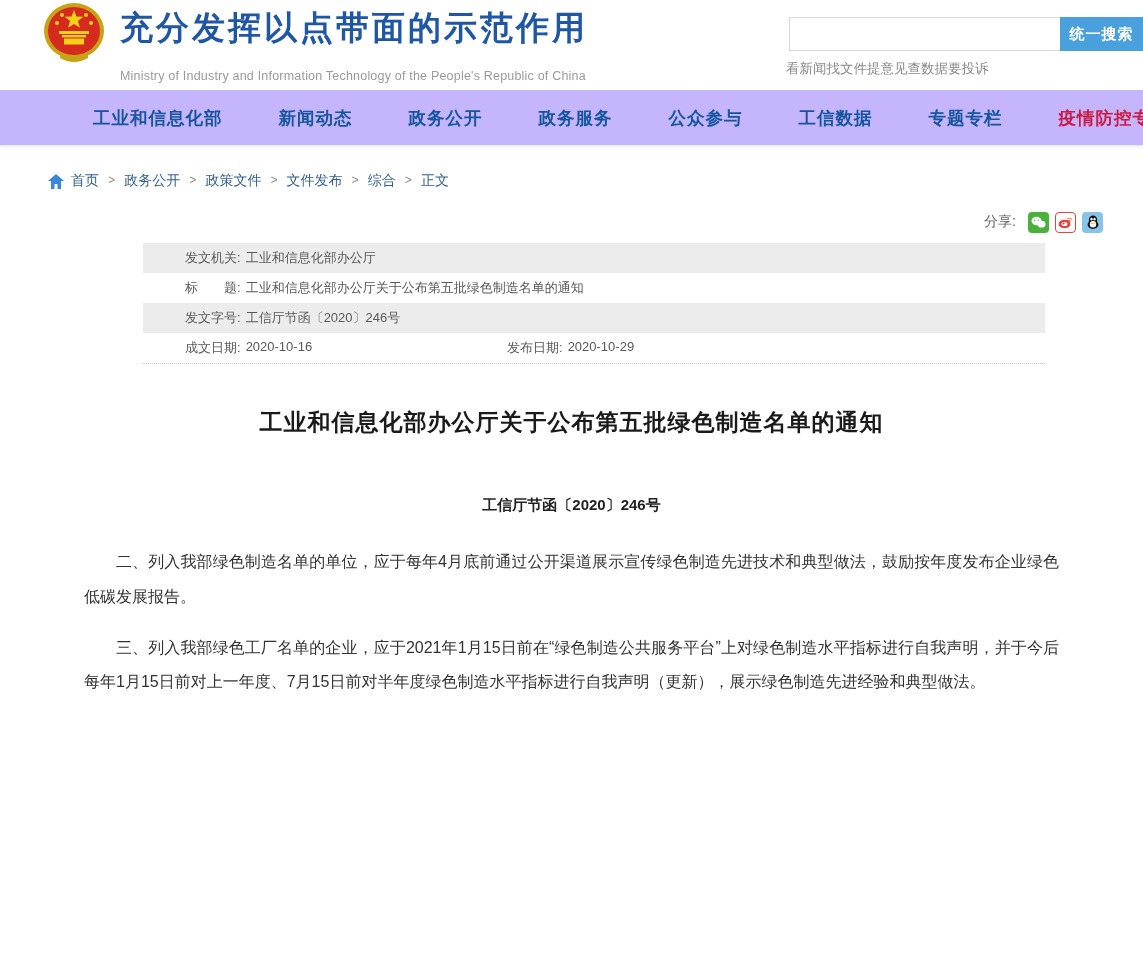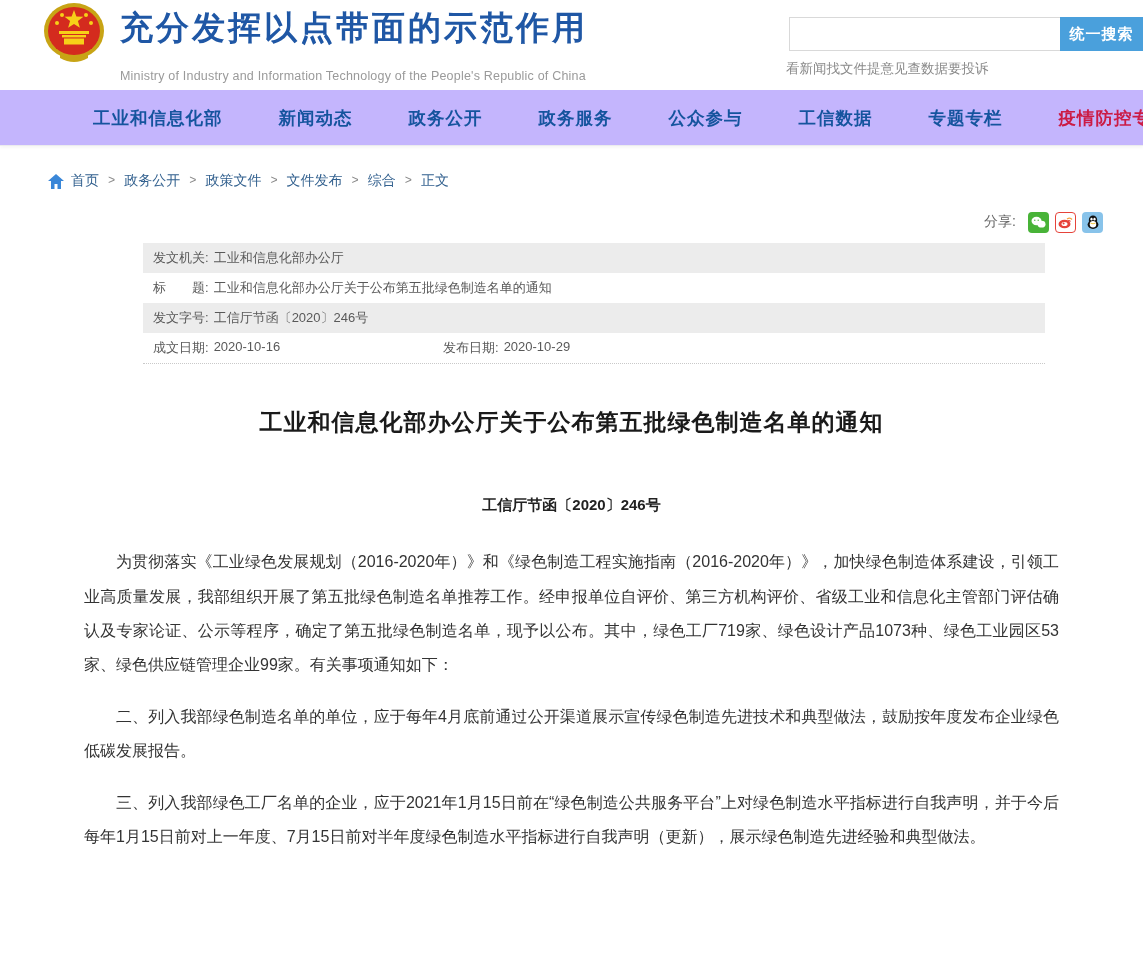--- a/index.html
+++ b/index.html
@@ -37,21 +37,21 @@
   .share-icons { display:flex; gap:6px; }
   .share-ic { width:21px; height:21px; border-radius:4px; display:flex; align-items:center; justify-content:center; cursor:pointer; }
   .share-ic svg { display:block; }
   .ic-wechat { background:#48b338; }
   .ic-weibo  { background:#fff; border:1px solid #e6433a; }
   .ic-qq     { background:#88c3ea; }
   
   .meta-table { width:902px; margin:9px auto 0 143px; font-size:13px; color:#595959; border-bottom:1px dotted #c9c9c9; }
   .meta-row { display:flex; min-height:30px; align-items:center; padding:0 10px; }
   .meta-row.odd { background:#ececec; }
-  .meta-cell { display:flex; }
+  .meta-cell { display:flex;margin-left:32px; }
   .meta-cell.first-of-two { width:290px; flex:none; }
   .meta-label { white-space:pre; }
   .meta-value { margin-left:5px; }
   
   .article { width:975px; margin:0 auto; padding-top:28px; }
   .article-title { text-align:center; font-size:23px; font-weight:bold; color:#1a1a1a; letter-spacing:1px; line-height:1.4; margin-top:14px; }
   .doc-number { text-align:center; font-size:15px; font-weight:bold; color:#222; margin-top:58px; }
   .article-body { margin-top:30px; font-size:16px; color:#333; line-height:2.15; text-align:justify; }
   .para { margin-bottom:17px; text-indent:2em; }
   .para.no-indent { text-indent:0; }
@@ -188,18 +188,17 @@
       <span class="meta-label">发布日期:</span>
       <span class="meta-value">2020-10-29</span>
     </div>
   </div>
 </div>
 
 <div class="article">
   <h2 class="article-title">工业和信息化部办公厅关于公布第五批绿色制造名单的通知</h2>
   <div class="doc-number">工信厅节函〔2020〕246号</div>
   <div class="article-body">
-    <p class="para">为贯彻落实《工业绿色发展规划（2016-2020年）》和《绿色制造工程实施指南（2016-2020年）》，加快绿色制造体系建设，引领工业高质量发展，我部组织开展了第五批绿色制造名单推荐工作。经申报单位自评价、第三方机构评价、省级工业和信息化主管部门评估确认及专家论证、公示等程序，确定了第五批绿色制造名单，现予以公布。其中，绿色工厂719家、绿色设计产品1073种、绿色工业园区53家、绿色供应链管理企业99家。有关事项通知如下：</p>
     <p class="para">二、列入我部绿色制造名单的单位，应于每年4月底前通过公开渠道展示宣传绿色制造先进技术和典型做法，鼓励按年度发布企业绿色低碳发展报告。</p>
     <p class="para">三、列入我部绿色工厂名单的企业，应于2021年1月15日前在“绿色制造公共服务平台”上对绿色制造水平指标进行自我声明，并于今后每年1月15日前对上一年度、7月15日前对半年度绿色制造水平指标进行自我声明（更新），展示绿色制造先进经验和典型做法。</p>
 
   </div>
 </div>
 
 </body></html>

